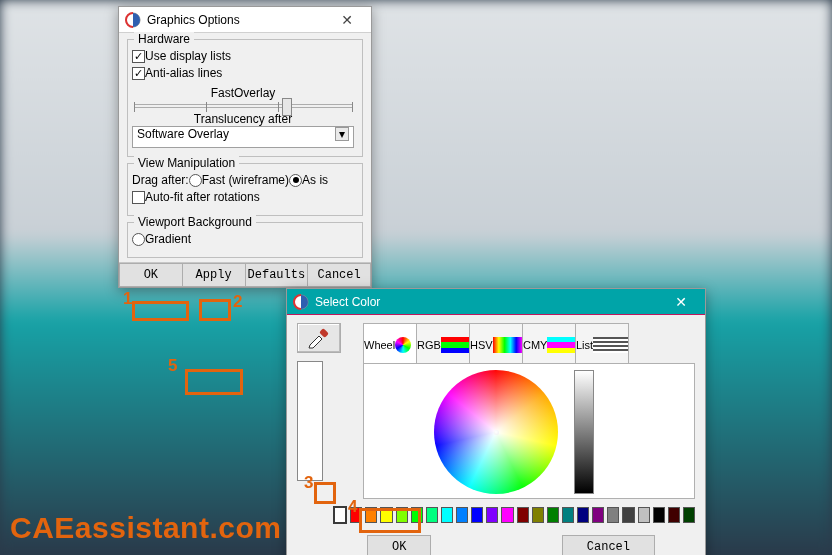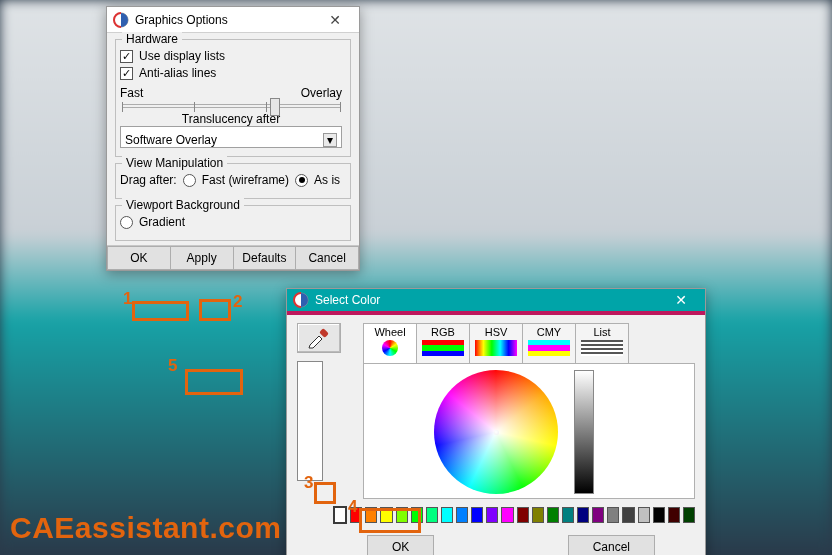--- a/index.html
+++ b/index.html
@@ -24,60 +24,60 @@
     position:absolute; background:#f0f0f0;
     border:1px solid #9a9a9a;
     box-shadow:0 3px 12px rgba(0,0,0,.35);
     font-size:12px; color:#000;
   }
   .titlebar {
     height:26px; background:#ffffff;
     display:flex; align-items:center; padding:0 6px;
     border-bottom:1px solid #d0d0d0;
   }
-  .titlebar.teal { background:#00a4a8; color:#fff; border-bottom:4px solid #be185d;}
+  .titlebar.teal { background:#00a4a8; color:#fff; border-bottom:1px solid #be185d;}
   .titlebar .icon { width:16px; height:16px; margin-right:6px;}
   .titlebar .title { flex:1; font-size:12px;}
   .titlebar .close {
     width:36px; height:20px; display:flex; align-items:center; justify-content:center;
     cursor:pointer; font-size:14px; color:#444;
   }
   .titlebar.teal .close { color:#fff; }
 
   .fieldset {
     border:1px solid #bfbfbf; margin:6px 8px 4px 8px; padding:6px 8px 8px 4px;
     position:relative;
   }
   .fieldset .legend {
     position:absolute; top:-8px; left:6px; background:#f0f0f0;
     padding:0 4px; font-size:12px;
   }
-  .row { display:flex; align-items:center; gap:6px; margin:3px 0;}
+  .row { display:flex; align-items:center; margin:3px 0;}
   .chk, .rad { width:13px; height:13px; border:1px solid #555; background:#fff; display:inline-flex; align-items:center; justify-content:center; }
   .rad { border-radius:50%; }
   .chk.checked::after { content:"✓"; font-size:11px; line-height:1; color:#000;}
   .rad.checked::after { content:""; width:6px; height:6px; background:#000; border-radius:50%; }
   .swatch-btn {
     width:28px; height:18px; border:1px solid #999; background:#fff;
     display:inline-flex; align-items:center; justify-content:center;
   }
   .swatch-btn .inner { width:20px; height:10px; background:#1b2a5b; border:1px solid #333;}
   .slider-track { position:relative; height:4px; background:transparent; border-top:1px solid #adadad; border-bottom:1px solid #adadad; margin:4px 2px 0 2px;}
   .slider-tick { position:absolute; top:-3px; width:1px; height:10px; background:#888;}
   .slider-thumb { position:absolute; top:-7px; width:10px; height:18px; background:#e6e6e6; border:1px solid #888;}
   .dropdown {
     width:100%; height:22px; border:1px solid #a0a0a0; background:#fff;
-    display:flex; align-items:flex-end; padding:0 4px; justify-content:space-between;
+    display:flex; align-items:flex-start; padding:0 4px; justify-content:space-between;
   }
   .dropdown .chev { width:14px; height:14px; border:1px solid #999; background:#eaeaea; display:flex; align-items:center; justify-content:center;}
   .btnrow { display:flex; border-top:1px solid #c7c7c7; }
   .btn {
     flex:1; height:24px; border:1px solid #adadad; background:#e1e1e1;
     display:flex; align-items:center; justify-content:center; cursor:pointer;
-    font-size:12px; border-right:none;
+    font-size:12px; border-right:none;font-family:Liberation Mono, monospace;
   }
   .btn:last-child { border-right:1px solid #adadad;}
   .btn.small { flex:0 0 auto; padding:0 18px;}
 
   .callout {
     position:absolute; border:3px solid #e2640e; pointer-events:none; z-index:50;
   }
   .callnum {
     position:absolute; color:#e2640e; font-weight:700; font-size:17px; z-index:51;
   }
@@ -91,21 +91,21 @@
     width:44px; height:30px; border:1px solid #adadad; background:#e6e6e6;
     box-shadow:inset -1px -1px 0 #bbb, inset 1px 1px 0 #fff;
     display:flex; align-items:center; justify-content:center;
   }
   .preview {
     width:26px; height:120px; border:1px solid #888; background:#fff; margin-top:8px;
   }
   .tabs { display:flex; gap:0; margin-left:66px; }
   .tab {
     width:54px; height:40px; border:1px solid #b0b0b0; border-bottom:none;
-    background:#f4f4f4; display:flex; flex-direction:column; align-items:center;
+    background:#f4f4f4; display:flex; align-items:center;
     margin-right:-1px; cursor:pointer;
   }
   .tab.active { background:#fff;}
   .tab .lbl { font-size:11px; margin-top:2px;}
   .tab .tico { width:42px; height:16px; margin-top:2px;}
   .tpanel {
     margin-left:66px; background:#fff; border:1px solid #b0b0b0;
     height:136px; position:relative;
   }
   .wheel {
@@ -127,42 +127,42 @@
   .sc-btns { display:flex; justify-content:space-between; margin-top:10px; padding:0 40px 0 70px;}
   .sc-btns .btn { flex:0 0 auto; padding:0 24px; border-right:1px solid #adadad;}
 
   .abaqus-icon { width:16px;height:16px; }
 </style>
 </head>
 <body>
 
 <div class="blur-bg"></div>
 
-<div class="window" style="left:106px; top:6px; width:254px; z-index:10;">
+<div class="window" style="left:118px; top:6px; width:254px; z-index:10;">
   <div class="titlebar">
     <svg class="abaqus-icon icon" viewBox="0 0 16 16">
       <circle cx="8" cy="8" r="7" fill="#fff" stroke="#888"></circle>
       <path d="M8 1 A7 7 0 0 1 8 15 Z" fill="#2f5fb0"></path>
       <path d="M8 1 A7 7 0 0 0 8 15" fill="none" stroke="#d33" stroke-width="2"></path>
     </svg>
     <span class="title">Graphics Options</span>
     <div class="close">✕</div>
   </div>
 
   <div class="fieldset">
     <span class="legend">Hardware</span>
     <div class="row">
       <span class="chk checked"></span>
       <span>Use display lists</span>
     </div>
     <div class="row">
       <span class="chk checked"></span>
       <span>Anti-alias lines</span>
     </div>
-    <div class="row" style="justify-content:space-between; margin-top:6px;">
+    <div class="row" style="justify-content:center; margin-top:6px;">
       <span>Fast</span>
       <span>Overlay</span>
     </div>
     <div class="slider-track">
       <span class="slider-tick" style="left:0%"></span>
       <span class="slider-tick" style="left:33%"></span>
       <span class="slider-tick" style="left:66%"></span>
       <span class="slider-tick" style="left:100%"></span>
       <span class="slider-thumb" style="left:68%"></span>
     </div>
@@ -174,20 +174,24 @@
   </div>
 
   <div class="fieldset">
     <span class="legend">View Manipulation</span>
     <div class="row">
       <span>Drag after:</span>
       <span class="rad"></span>
       <span>Fast (wireframe)</span>
       <span class="rad checked"></span>
       <span>As is</span>
+    </div>
+    <div class="row">
+      <span class="chk"></span>
+      <span>Auto-fit after rotations</span>
     </div>
   </div>
 
   <div class="fieldset">
     <span class="legend">Viewport Background</span>
     <div class="row">
       <span class="rad"></span>
       <span>Gradient</span>
     </div>
   </div>

